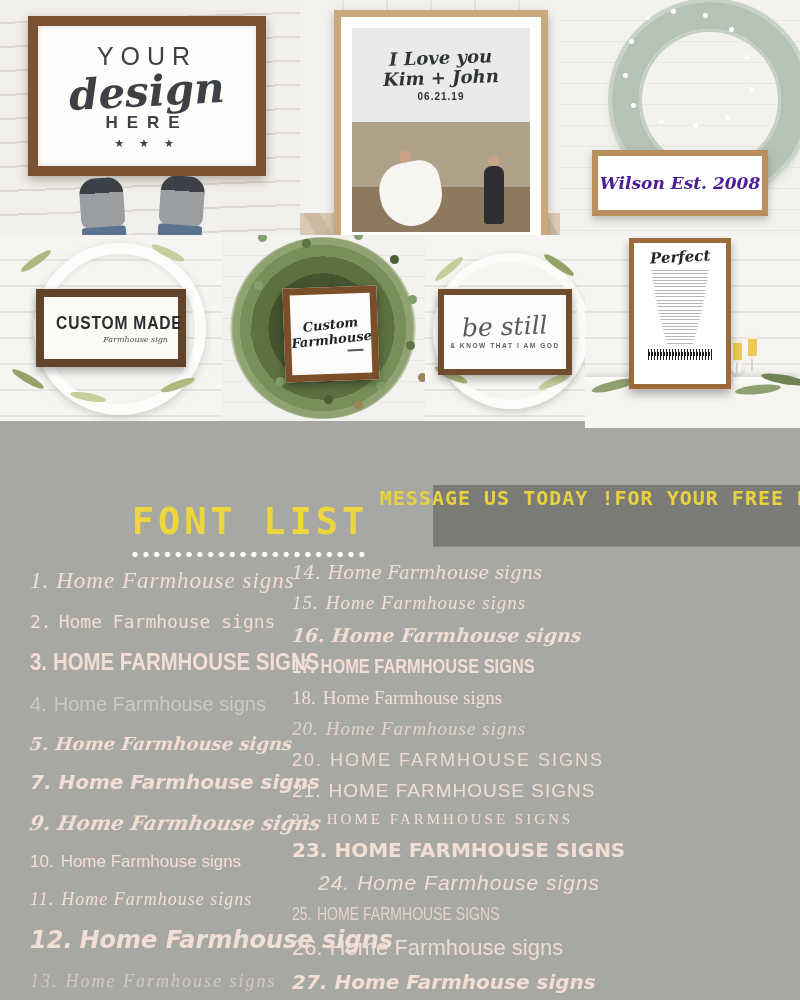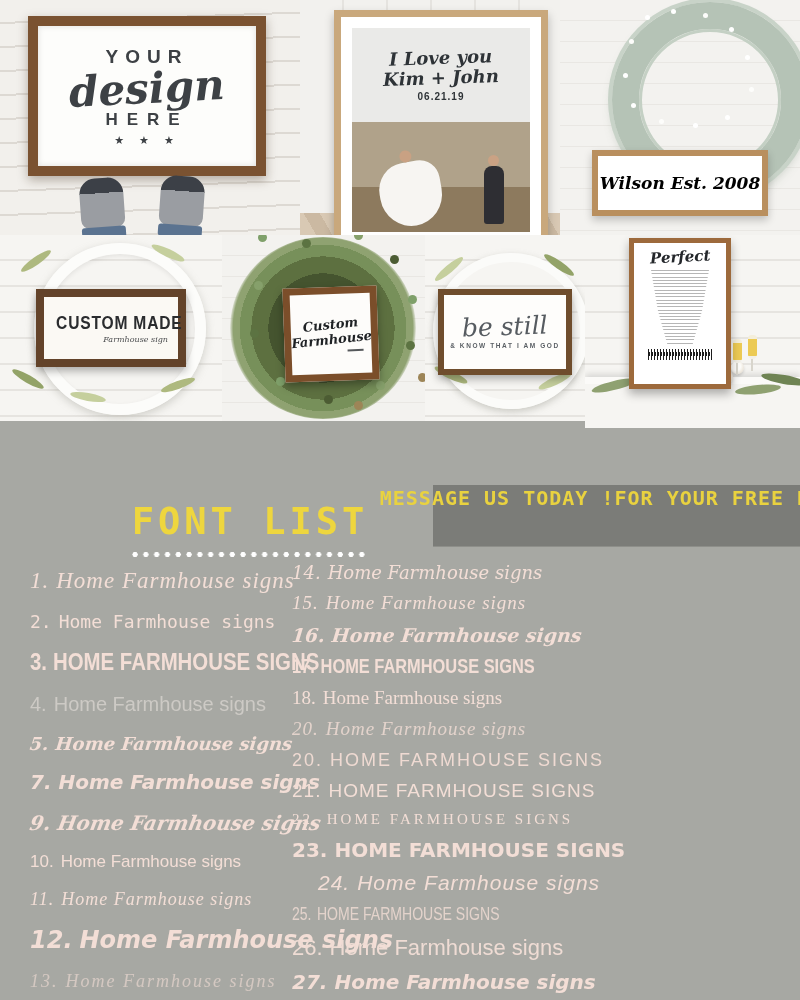--- a/index.html
+++ b/index.html
@@ -10,21 +10,21 @@
   .tile{position:absolute;overflow:hidden;z-index:1;}
   .shiplap{background:repeating-linear-gradient(180deg,#f6f5f2 0 24px,#e6e4e0 24px 26px);}
   .shiplap-light{background:repeating-linear-gradient(180deg,#f3f2ef 0 20px,#e9e7e3 20px 21px);}
 
   #tile-your-design{left:0;top:0;width:300px;height:235px;
     background:repeating-linear-gradient(178deg,#f2f0ec 0 22px,#ddd9d3 22px 24px);}
   .frame-dark{border:10px solid #7a5231;background:#fdfdfb;
     box-shadow:0 4px 10px rgba(60,40,20,.35), inset 0 0 6px rgba(0,0,0,.12);}
   #sign-your-design{position:absolute;left:28px;top:16px;width:218px;height:140px;
     display:flex;flex-direction:column;align-items:center;justify-content:center;gap:1px;color:#3d4145;}
-  .yd-top{font-size:19px;font-weight:bold;letter-spacing:7px;}
+  .yd-top{font-size:25px;font-weight:normal;letter-spacing:7px;}
   .yd-mid{font-family:"DejaVu Serif",serif;font-style:italic;font-weight:bold;font-size:42px;
           line-height:40px;transform:rotate(-3deg);}
   .yd-bot{font-size:17px;font-weight:bold;letter-spacing:9px;}
   .yd-stars{font-size:11px;letter-spacing:6px;margin-top:3px;color:#3d4145;}
   .sock{position:absolute;width:44px;height:50px;border-radius:16px 16px 9px 9px;
     background:linear-gradient(180deg,#3c4047 0 30%,#9a9da2 30%);}
   .sock::after{content:"";position:absolute;left:0;bottom:-11px;width:44px;height:12px;
     background:#5b7390;border-radius:3px;}
   #sock-left{left:80px;top:178px;transform:rotate(-4deg);}
   #sock-right{left:160px;top:176px;transform:rotate(4deg);}
@@ -57,21 +57,21 @@
     border:27px solid #b5c3b6;
     box-shadow:0 0 0 4px #c8d3c8, inset 0 0 0 3px #c4d0c4, 0 6px 10px rgba(120,140,120,.35);}
   .sage-wreath .berries{position:absolute;left:6px;top:-14px;width:5px;height:5px;border-radius:50%;
     background:#fff;box-shadow:26px -6px 0 #fff,58px -2px 0 #fdfdfb,84px 12px 0 #fff,
     -16px 24px 0 #fdfdfb,100px 40px 0 #fff,-22px 58px 0 #fff,104px 72px 0 #fdfdfb,
     -14px 88px 0 #fff,14px 104px 0 #fdfdfb,48px 108px 0 #fff,80px 100px 0 #fff;}
   #frame-est{position:absolute;left:32px;top:150px;width:164px;height:54px;
     border:6px solid #b98f5e;background:#fff;box-shadow:0 4px 8px rgba(0,0,0,.22);
     display:flex;align-items:center;justify-content:center;}
   #est-text{font-family:"DejaVu Serif",serif;font-style:italic;font-weight:bold;
-    font-size:17px;color:#000000;}
+    font-size:17px;color:#4c1d95;}
 
   #tile-custom-made{left:0;top:235px;width:222px;height:186px;}
   .white-ring{position:absolute;left:34px;top:8px;width:150px;height:150px;border-radius:50%;
     border:11px solid #fcfcfa;box-shadow:0 3px 8px rgba(150,150,140,.4), inset 0 2px 5px rgba(0,0,0,.08);}
   .leaf{position:absolute;width:36px;height:8px;border-radius:50%;background:#aeb97f;}
   .leaf.l2{background:#c5cf9d;}
   .leaf.l3{background:#93a368;}
   #frame-custom-made{position:absolute;left:36px;top:54px;width:134px;height:62px;
     border:8px solid #63432a;background:#fbf9f4;box-shadow:0 4px 8px rgba(0,0,0,.3);
     display:flex;flex-direction:column;justify-content:center;}

